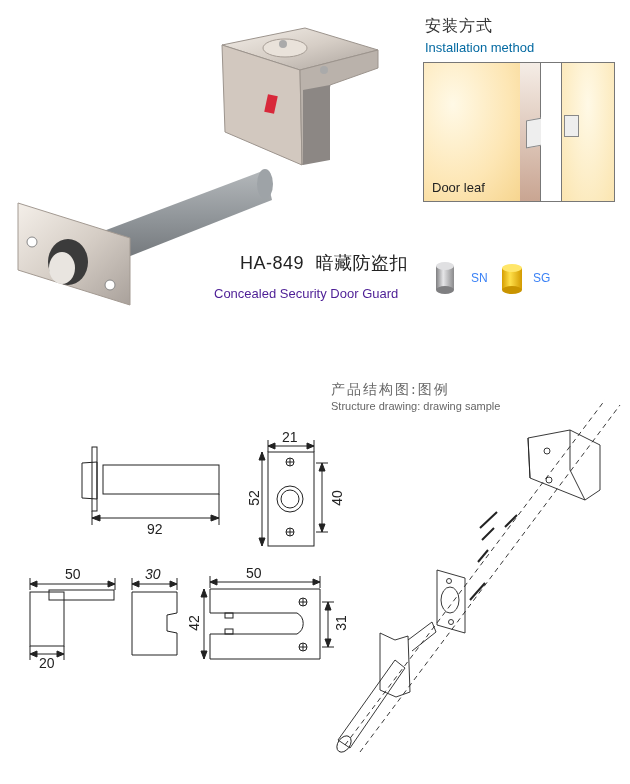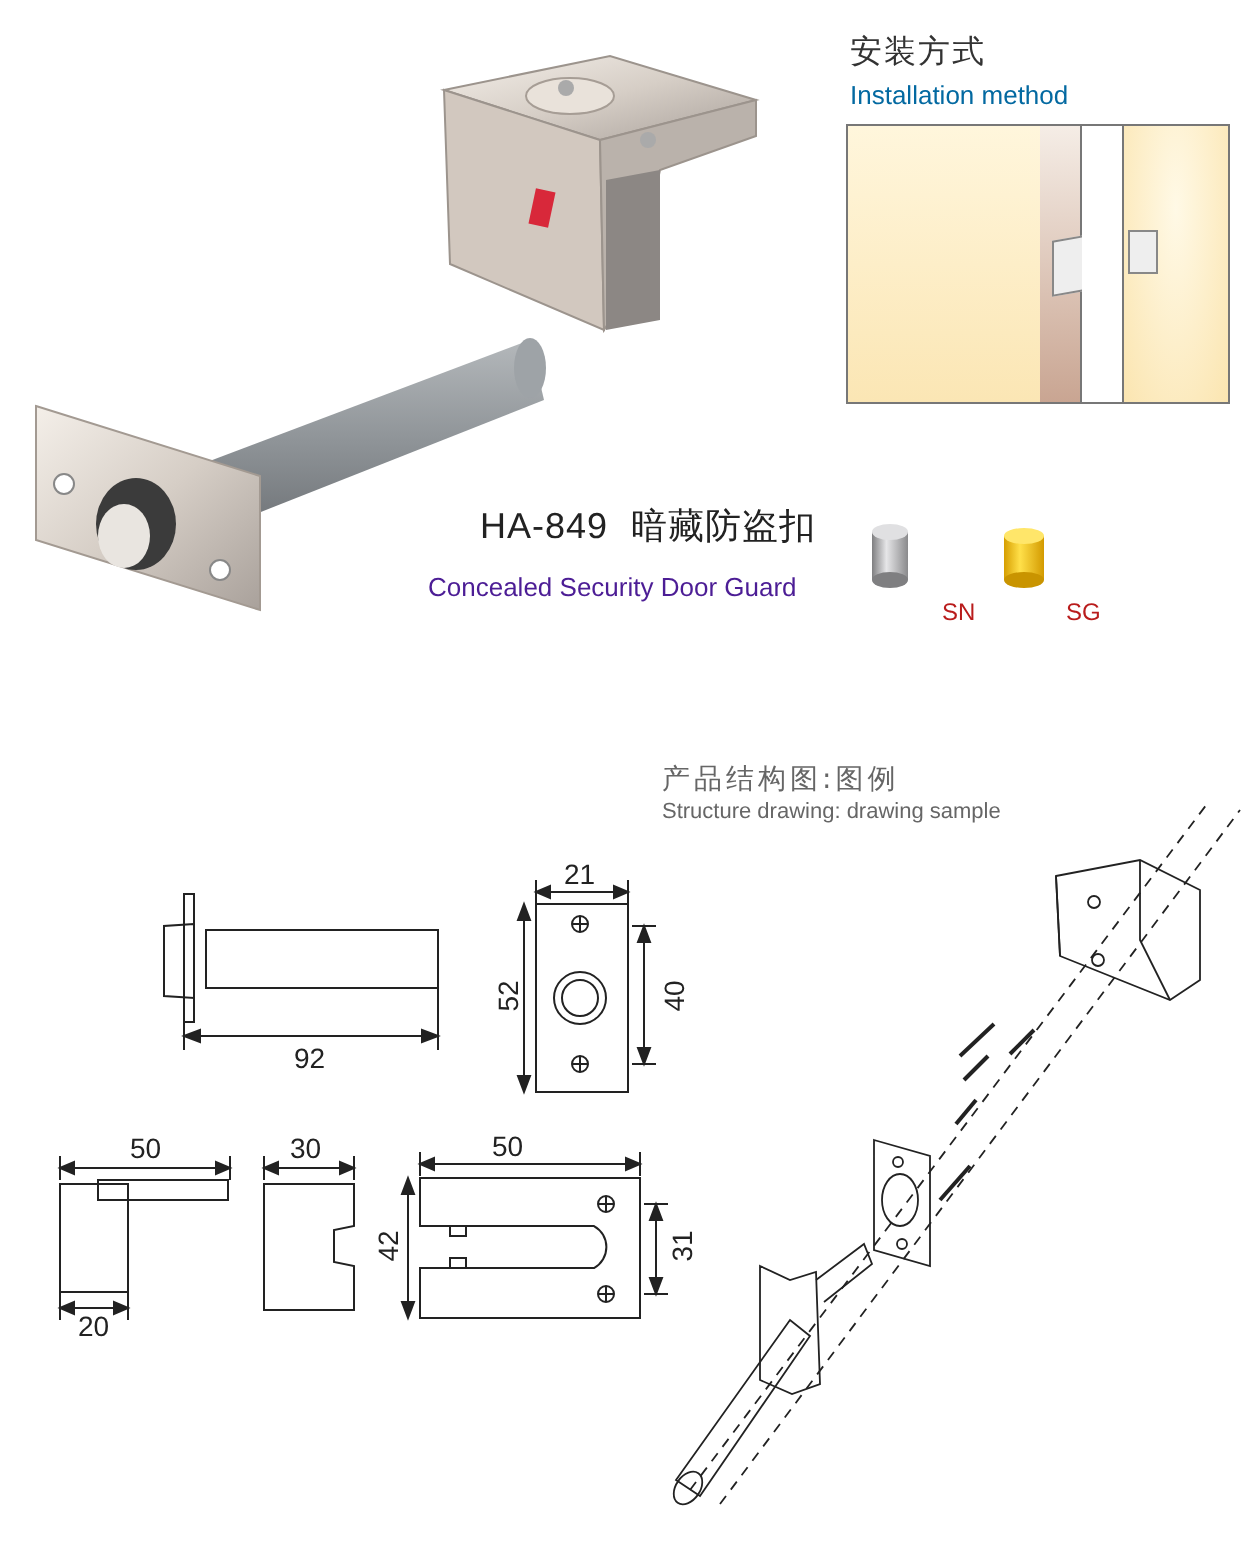--- a/index.html
+++ b/index.html
@@ -13,21 +13,21 @@
   .door-leaf{position:absolute;left:0;top:0;width:96px;height:100%;
     background:radial-gradient(ellipse at 30% 30%,#fff9e6 0%,#fde6b4 60%,#f6d58f 100%);border-right:1px solid #8a7660;}
   .door-edge{position:absolute;left:96px;top:0;width:20px;height:100%;
     background:linear-gradient(180deg,#f5ede6 0%,#c9a592 100%);border-right:1px solid #777;}
   .gap{position:absolute;left:117px;top:0;width:20px;height:100%;background:#fff;border-right:1px solid #777;}
   .frame{position:absolute;left:138px;top:0;right:0;height:100%;
     background:radial-gradient(ellipse at 50% 30%,#fff9e6 0%,#fbe5b0 100%);}
   .door-leaf-label{position:absolute;left:8px;bottom:6px;font-size:13px;color:#222;}
   .title-model{left:240px;top:251px;font-size:18px;color:#222;letter-spacing:0.5px;}
   .title-en{left:214px;top:286px;font-size:13px;color:#4c1d95;}
-  .finish-lbl{font-size:12px;color:#b91c1c;margin-top:28px;}
+  .finish-lbl{font-size:12px;color:#3b82f6;}
   .struct-cn{left:331px;top:381px;font-size:14px;color:#666;letter-spacing:2px;}
   .struct-en{left:331px;top:400px;font-size:11px;color:#666;}
   .dim{font-size:14px;color:#222;}
   svg{position:absolute;left:0;top:0;}
 </style>
 </head>
 <body>
 
 <svg width="630" height="784">
   <defs>
@@ -193,20 +193,23 @@
       <path d="M408,640 L432,622 L436,632 L412,651"></path>
       <path d="M338,740 L395,660 L405,668 L350,748 Z"></path>
       <ellipse cx="344" cy="744" rx="9" ry="6" transform="rotate(-55 344 744)"></ellipse>
     </g>
   </g>
 </svg>
 
 <div class="abs inst-title-cn t-cn">安装方式</div>
 <div class="abs inst-title-en">Installation method</div>
 <div class="abs inst-box">
+  <div class="door-leaf">
+    <span class="door-leaf-label">Door leaf</span>
+  </div>
   <div class="door-edge">
     <div style="position:absolute;left:6px;top:56px;width:14px;height:26px;background:#eee;border:1px solid #888;transform:skewY(-10deg);"></div>
   </div>
   <div class="gap"></div>
   <div class="frame">
     <div style="position:absolute;left:2px;top:52px;width:13px;height:20px;background:#eee;border:1px solid #888;"></div>
   </div>
 </div>
 
 <div class="abs title-model">
@@ -220,16 +223,16 @@
 
 <div class="abs struct-cn t-cn">产品结构图:图例</div>
 <div class="abs struct-en">Structure drawing: drawing sample</div>
 
 <div class="abs dim" style="left:147px;top:521px;text-align:right;">92</div>
 <div class="abs dim" style="left:282px;top:429px;">21</div>
 <div class="abs dim" style="left:246px;top:490px;transform:rotate(-90deg);">52</div>
 <div class="abs dim" style="left:329px;top:490px;transform:rotate(-90deg);">40</div>
 <div class="abs dim" style="left:65px;top:566px;">50</div>
 <div class="abs dim" style="left:39px;top:655px;">20</div>
-<div class="abs dim" style="left:145px;top:566px;">30</div>
+<div class="abs dim" style="left:145px;top:566px;font-style:italic;">30</div>
 <div class="abs dim" style="left:246px;top:565px;">50</div>
 <div class="abs dim" style="left:186px;top:615px;transform:rotate(-90deg);">42</div>
 <div class="abs dim" style="left:333px;top:615px;transform:rotate(-90deg);">31</div>
 
 </body></html>

